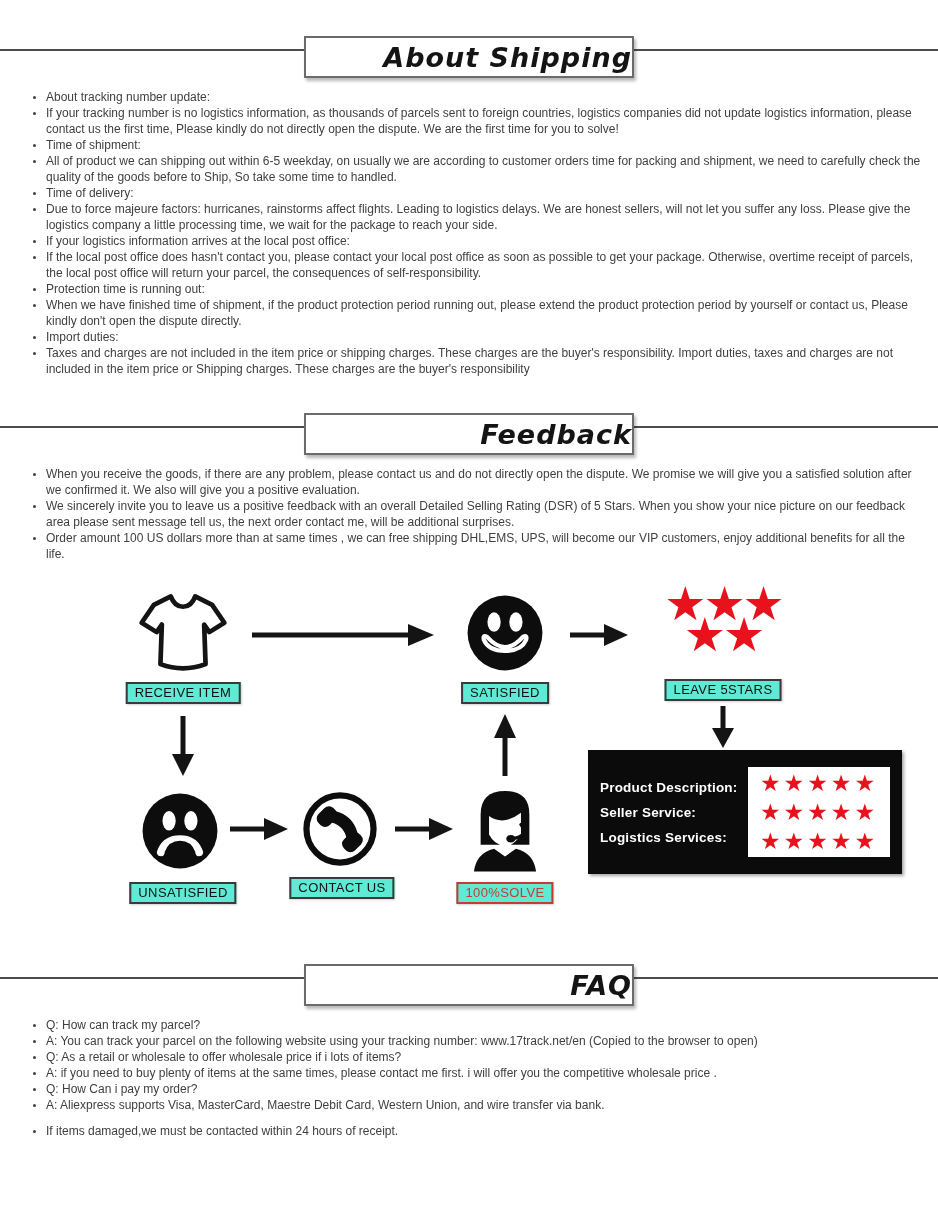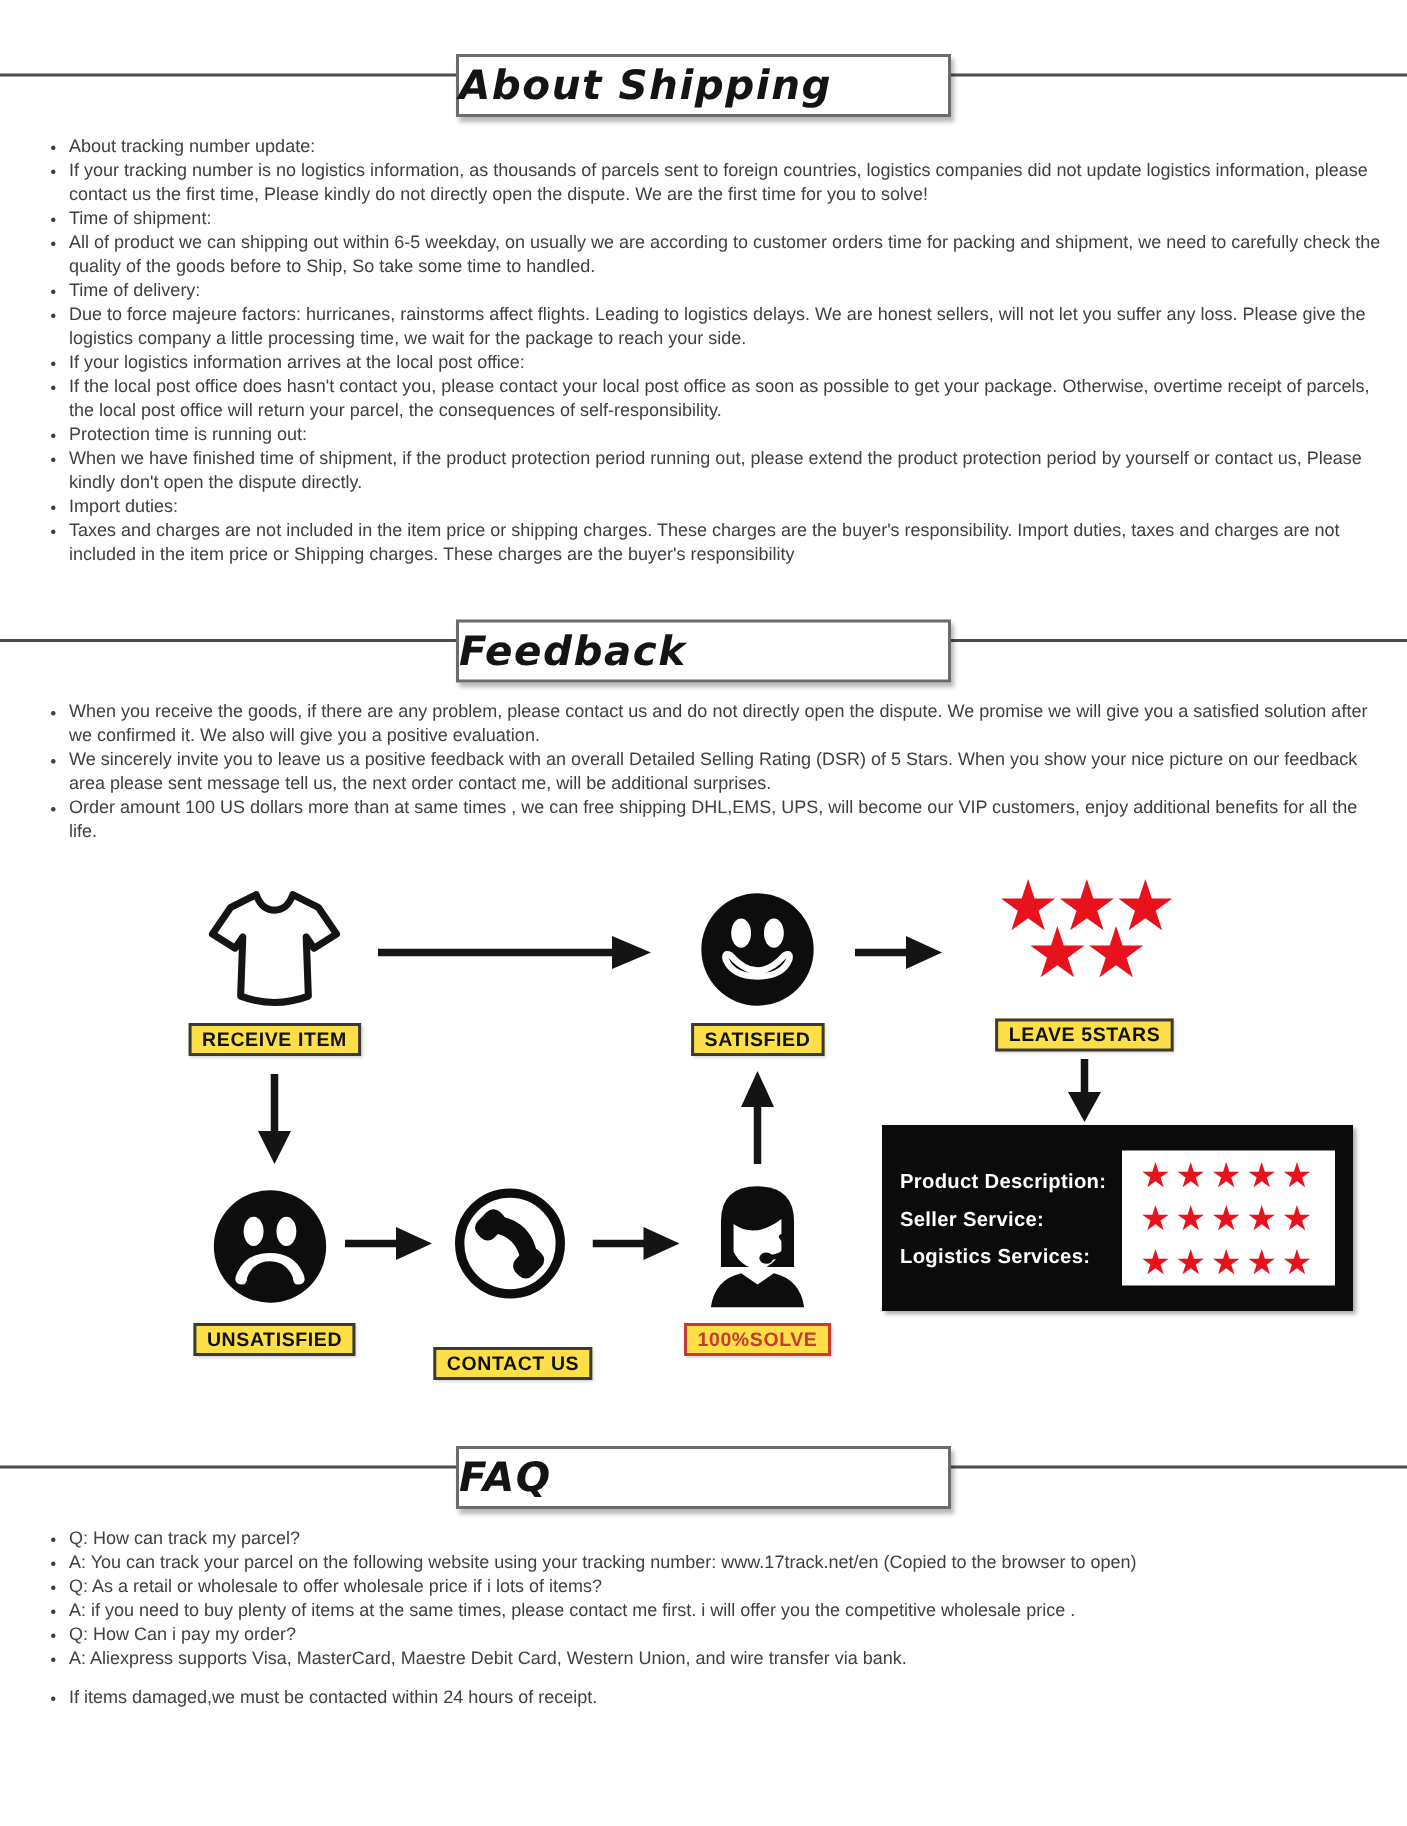--- a/index.html
+++ b/index.html
@@ -16,21 +16,21 @@
   .band:first-child { margin-top:36px; }
   .band-line {
     position:absolute; left:0; right:0; top:13px;
     border-top:2px solid #4c4c4c;
   }
   .band-box {
     position:absolute; left:50%; top:0; transform:translateX(-50%);
     width:330px; height:42px; box-sizing:border-box;
     background:#fff; border:2px solid #6b6b6b;
     box-shadow:2px 3px 3px rgba(0,0,0,0.28);
-    display:flex; align-items:center; justify-content:flex-start;
+    display:flex; align-items:center; justify-content:flex-end;
   }
   .band-title {
     font-family:"DejaVu Sans", sans-serif;
     font-style:italic; font-weight:700;
     font-size:27px; color:#141414; letter-spacing:1px;
     white-space:nowrap;
   }
 
   
   ul.bullets {
@@ -46,23 +46,23 @@
   }
   ul.bullets li::marker { color:#3f3f3f; font-size:10px; }
   ul.bullets.warranty li { color:#404040; }
 
   
   .diagram { position:relative; height:350px; margin-top:16px; }
   .abs { position:absolute; }
 
   .chip {
     position:absolute; transform:translateX(-50%);
-    background:#fde047; border:2px solid #3a3a3a;
+    background:#5eead4; border:2px solid #3a3a3a;
     padding:1px 7px 2px 7px;
-    font-weight:700; font-size:13px; color:#111;
+    font-weight:400; font-size:13px; color:#111;
     letter-spacing:0.4px; white-space:nowrap;
     box-shadow:1px 1px 2px rgba(0,0,0,0.18);
   }
   .chip.red { color:var(--solve-red,#c43c34); border-color:var(--solve-red,#c43c34); }
 
   .star-cluster {
     position:absolute; left:650px; top:2px; width:146px;
     text-align:center; color:var(--star-red,#e8121c);
     line-height:1;
   }
@@ -244,21 +244,21 @@
       <svg width="84" height="90" viewBox="0 0 100 106">
         <path d="M21 74 L21 38 Q21 10 50 10 Q79 10 79 38 L79 74 Z" fill="#0d0d0d"></path>
         <path d="M31 40 Q48 52 69 36 L69 62 Q60 76 50 76 Q37 74 31 62 Z" fill="#fff"></path>
         <path d="M69 50 Q80 64 58 67" stroke="#0d0d0d" stroke-width="4" fill="none" stroke-linecap="round"></path>
         <ellipse cx="57" cy="67" rx="5.5" ry="4.5" fill="#0d0d0d"></ellipse>
         <path d="M13 106 Q16 84 37 79 L50 88 L63 79 Q84 84 87 106 Z" fill="#0d0d0d"></path>
       </svg>
     </div>
 
     <div class="chip" style="left:183px; top:304px;">UNSATISFIED</div>
-    <div class="chip" style="left:342px; top:320px;">CONTACT US</div>
+    <div class="chip" style="left:342px; top:299px;">CONTACT US</div>
     <div class="chip red" style="left:505px; top:304px;">100%SOLVE</div>
   </div>
 
   <section>
     <div class="band">
       <div class="band-line"></div>
       <div class="band-box">
         <span class="band-title">FAQ</span>
       </div>
     </div>

